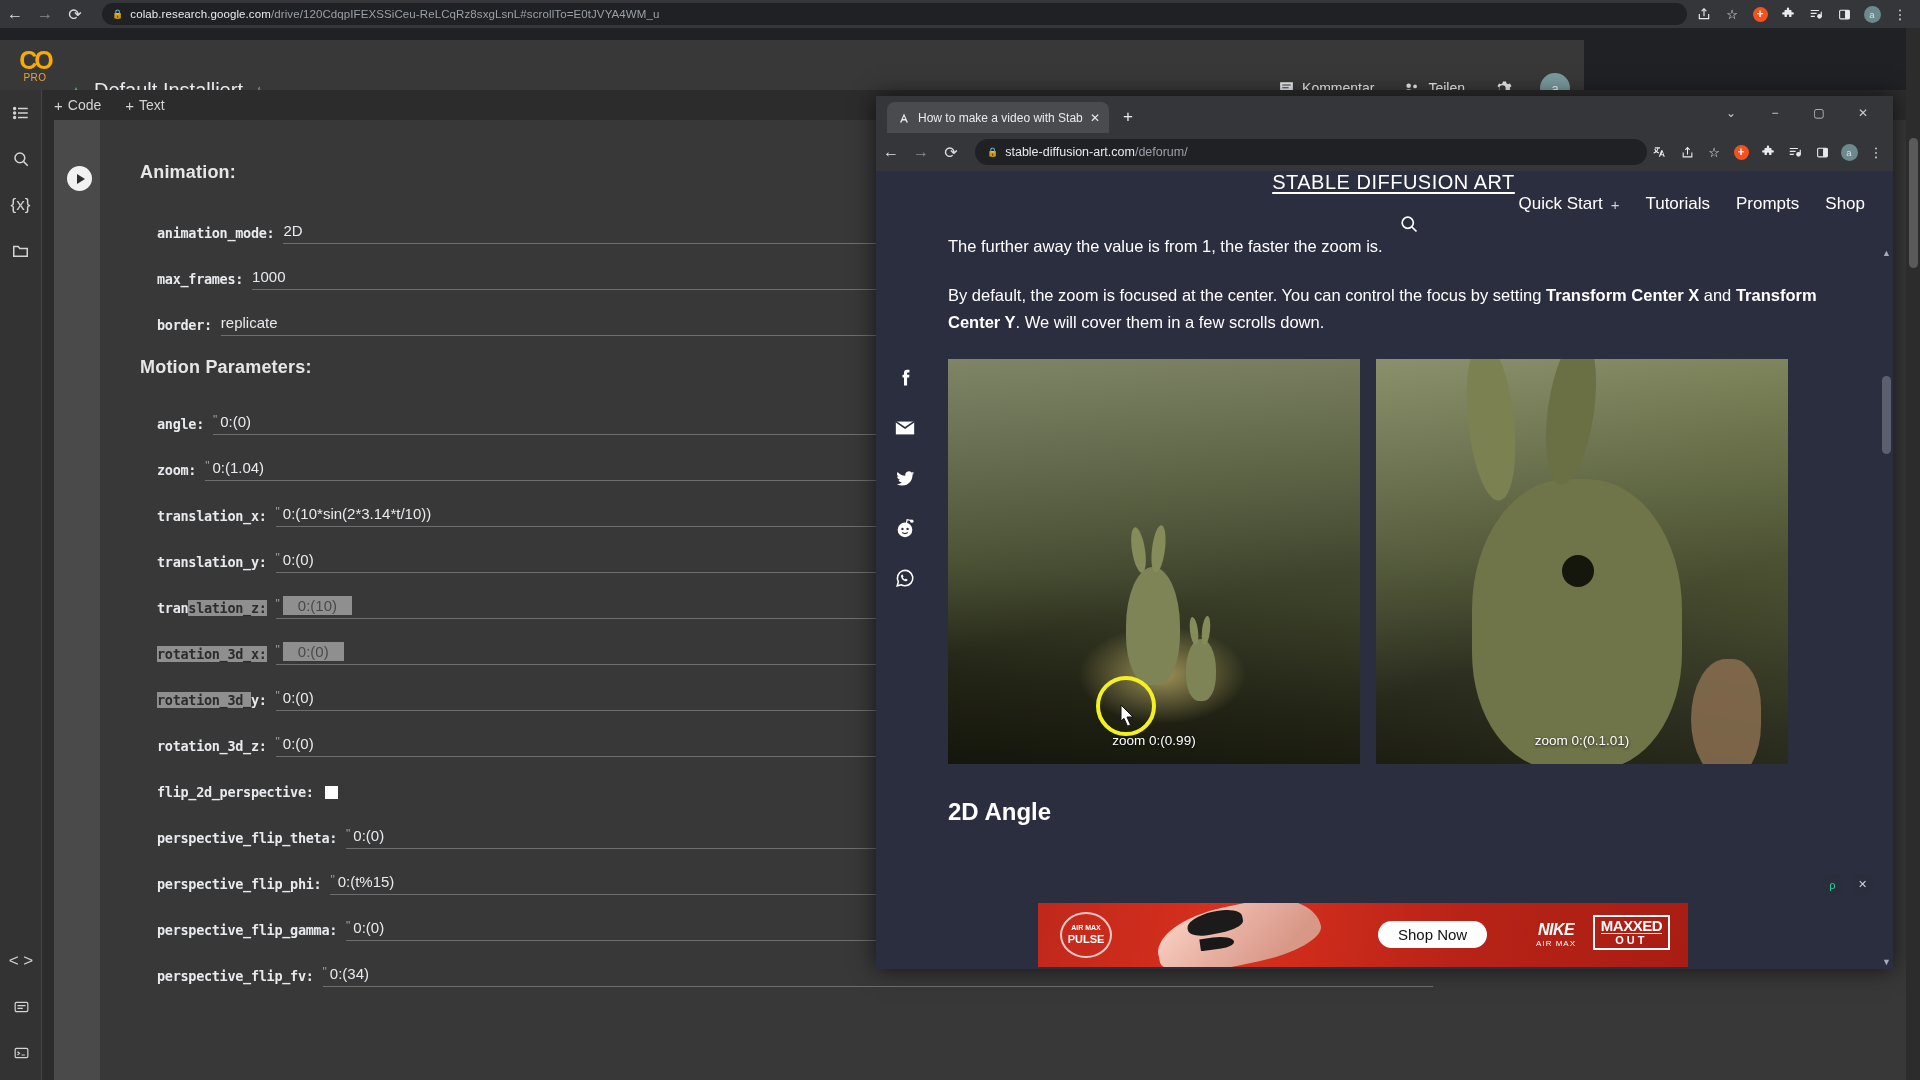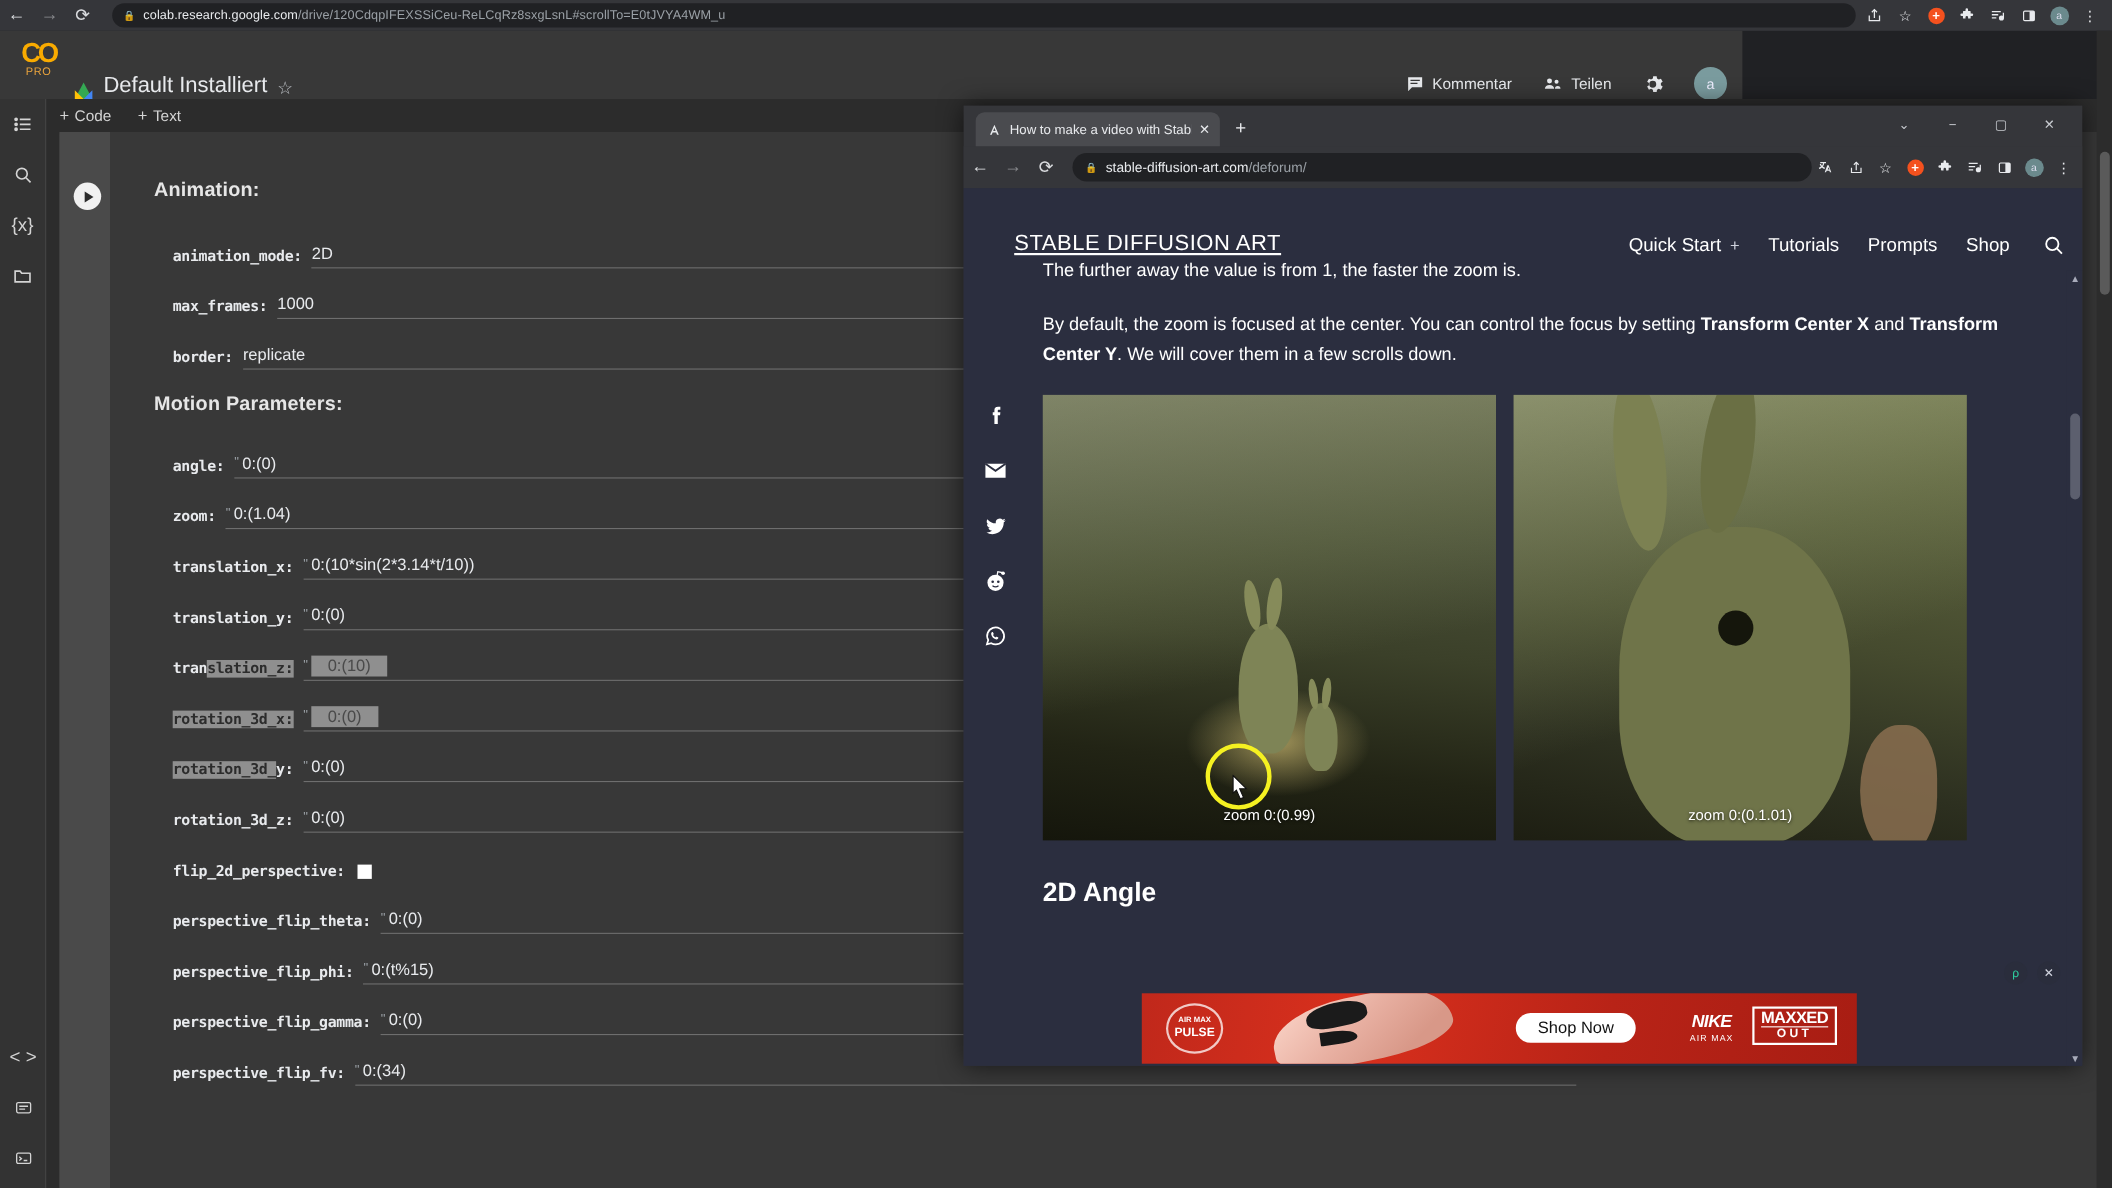--- a/index.html
+++ b/index.html
@@ -39,21 +39,21 @@
     width: 15px; height: 15px; border-radius: 50%; background: #f4511e;
     color: #fff; font-size: 12px; line-height: 14px; text-align: center; font-weight: bold;
   }
   .avatar-sm {
     width: 17px; height: 17px; border-radius: 50%; background: #6b8a8d;
     color: #dde; font-size: 9.5px; display: flex; align-items: center; justify-content: center;
   }
 
   
   .colab-head {
-    position: absolute; left: 0; top: 28px; width: 1584px; height: 62px;
+    position: absolute; left: 0; top: 40px; width: 1584px; height: 62px;
     background: #383838;
   }
   .colab-logo {
     position: absolute; left: 14px; top: 8px; width: 42px; height: 42px;
     display: flex; flex-direction: column; align-items: center;
   }
   .colab-logo .co {
     color: #f9ab00; font-size: 25px; font-weight: bold; letter-spacing: -3px; line-height: 24px;
   }
   .colab-logo .pro { color: #e8a33d; font-size: 10px; letter-spacing: .5px; }
@@ -146,21 +146,21 @@
   .c2-winctl { position: absolute; right: 8px; top: 4px; display: flex; gap: 0; }
   .wc { width: 44px; height: 26px; display: flex; align-items: center; justify-content: center; color: #c8cbd0; font-size: 12px; }
   .c2-omnibar { height: 38px; display: flex; align-items: center; background: #35363a; }
   .c2-urlbox {
     margin-left: 9px; height: 26px; flex: 1; background: #202124; border-radius: 13px;
     display: flex; align-items: center; padding: 0 12px; color: #e8eaed; font-size: 12.5px;
   }
   .c2-ext { display: flex; align-items: center; gap: 1px; padding-right: 4px; }
 
   .c2-page { position: absolute; left: 0; top: 75px; right: 0; bottom: 0; background: #2b2e3f; overflow: hidden; }
-  .site-hdr { height: 62px; display: flex; align-items: flex-end; padding: 0 16px 0 46px; }
+  .site-hdr { height: 62px; display: flex; align-items: center; padding: 0 28px 0 46px; flex-direction: column; }
   .site-logo { color: #fff; font-size: 20px; letter-spacing: .5px; text-decoration: underline; text-underline-offset: 3px; }
   .site-nav { margin-left: auto; display: flex; align-items: center; gap: 26px; }
   .site-nav a { color: #fff; font-size: 17px; text-decoration: none; }
   .site-nav .plus { color: #cfd2dd; font-size: 15px; margin-left: -18px; }
   .site-search { color: #fff; font-size: 19px; margin-left: 30px; }
 
   .site-body { padding: 0 40px 0 72px; color: #fff; }
   .para { font-size: 16.5px; line-height: 1.65; margin-bottom: 22px; }
   .para b { font-weight: bold; margin-top: 44px; }
 

